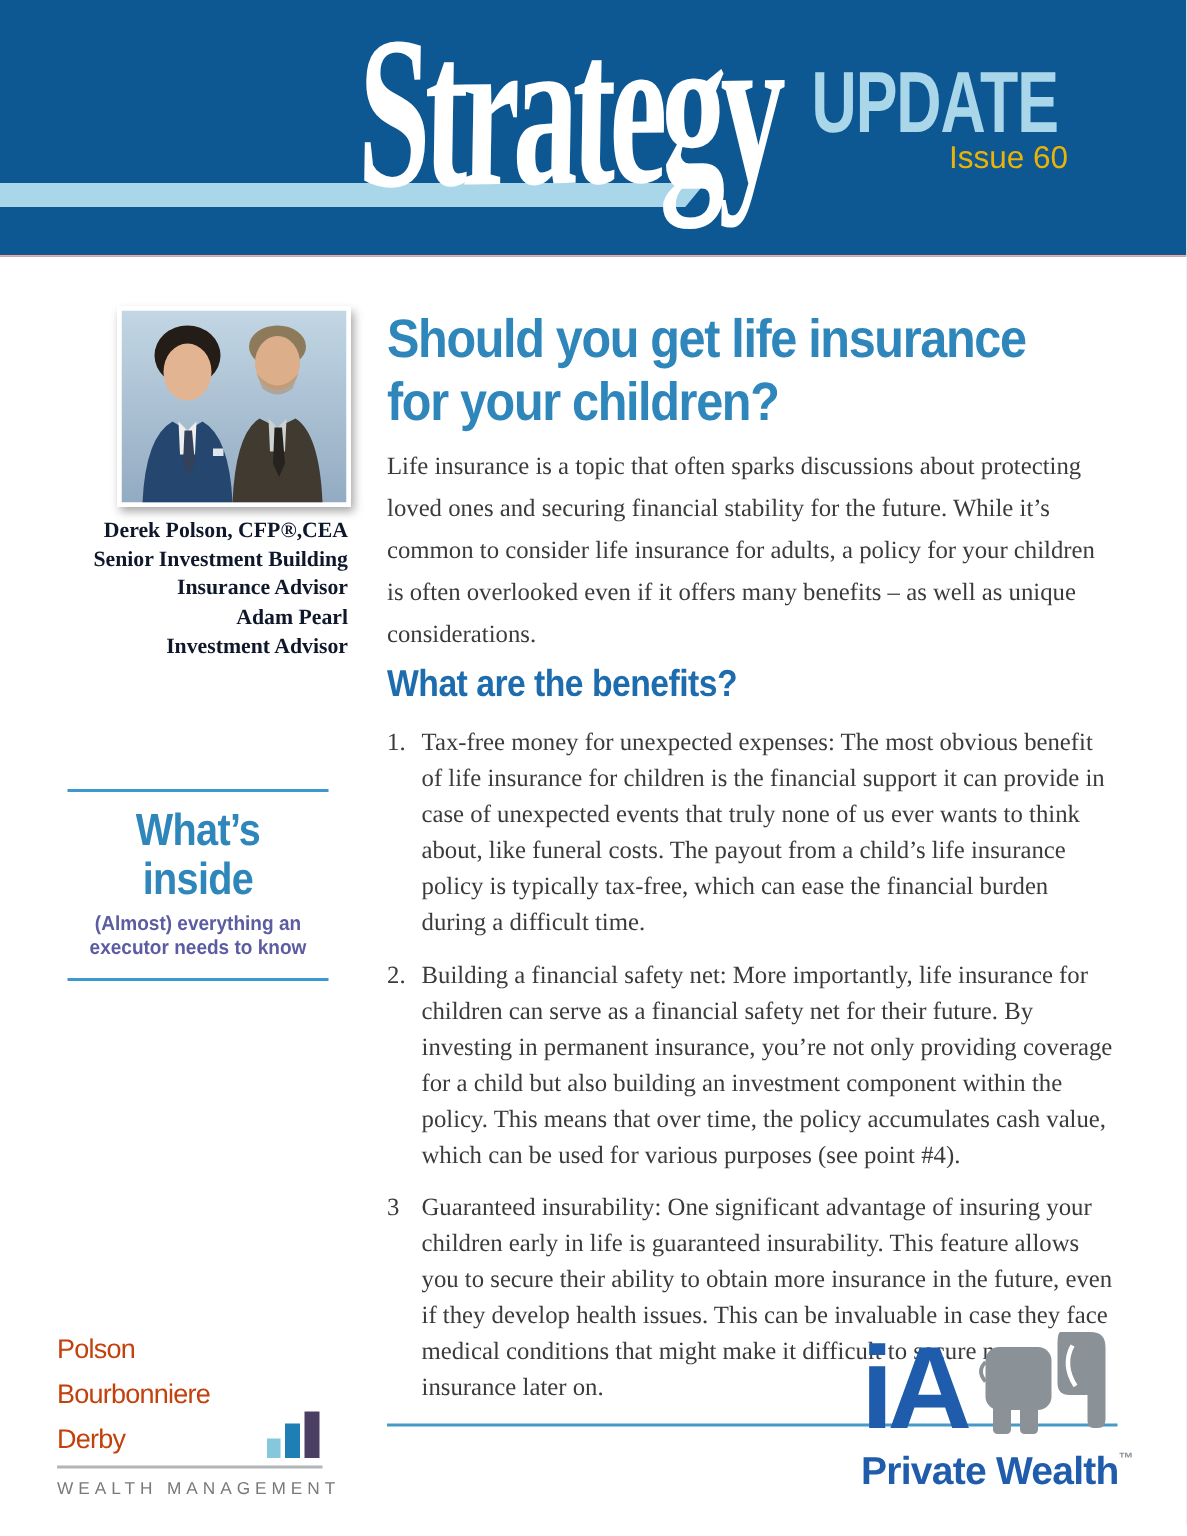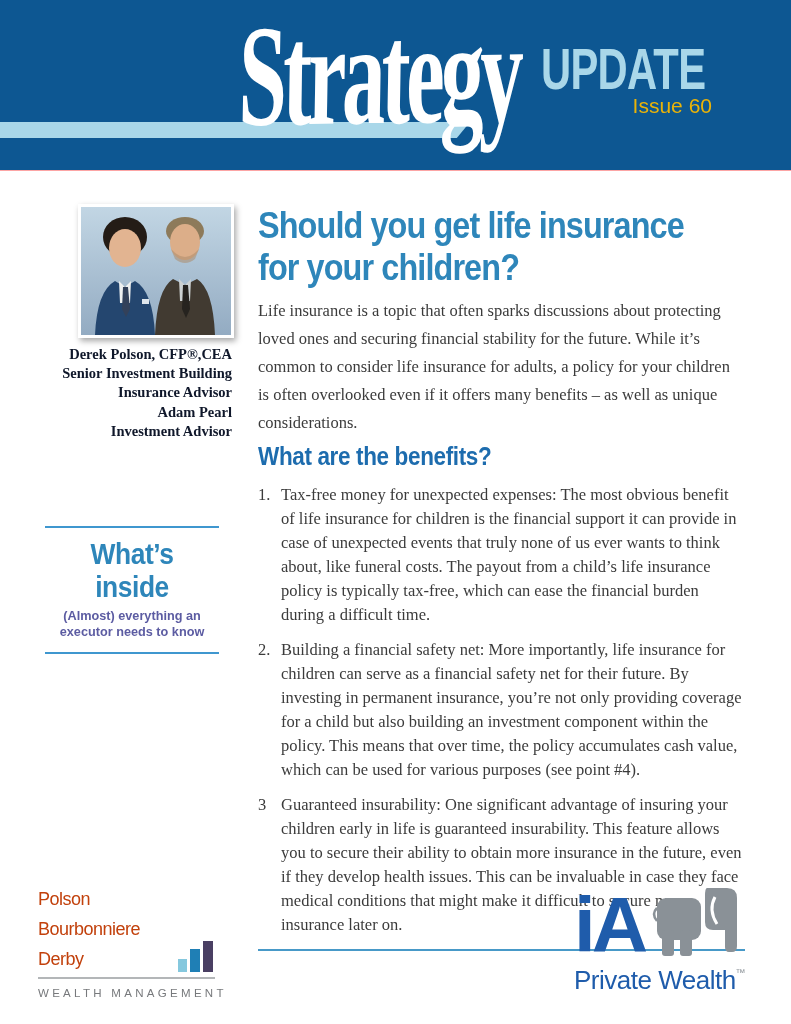--- a/index.html
+++ b/index.html
@@ -61,21 +61,21 @@
   .pbd-bar3{width:10px;height:31px;background:#4a3f63;}
   .pbd-divider{height:1.5px;background:#b3b6b8;margin-top:3px;}
   .pbd-tagline{margin-top:8px;font-family:"Liberation Sans",sans-serif;font-size:11.5px;
             letter-spacing:3.3px;color:#77797c;white-space:nowrap;}
 
   .ia-logo{position:absolute;left:574px;top:884px;width:172px;}
   .ia-row{display:flex;align-items:flex-end;}
   .ia-word{font-family:"Liberation Sans",sans-serif;font-weight:700;font-size:78px;line-height:0.82;
             color:#1f5cab;letter-spacing:-4px;}
   .ia-elephant{margin-left:5px;}
-  .ia-sub{margin-top:7px;font-family:"Liberation Sans",sans-serif;font-weight:400;font-size:26px;
+  .ia-sub{margin-top:7px;font-family:"Liberation Sans",sans-serif;font-weight:700;font-size:26px;
             color:#1f5cab;letter-spacing:-0.5px;white-space:nowrap;}
   .ia-tm{font-size:10px;color:#8a9197;vertical-align:top;position:relative;top:2px;}
 </style>
 </head>
 <body>
 
 <div class="page">
 
   <div class="masthead">
     <div class="masthead-stripe"></div>

